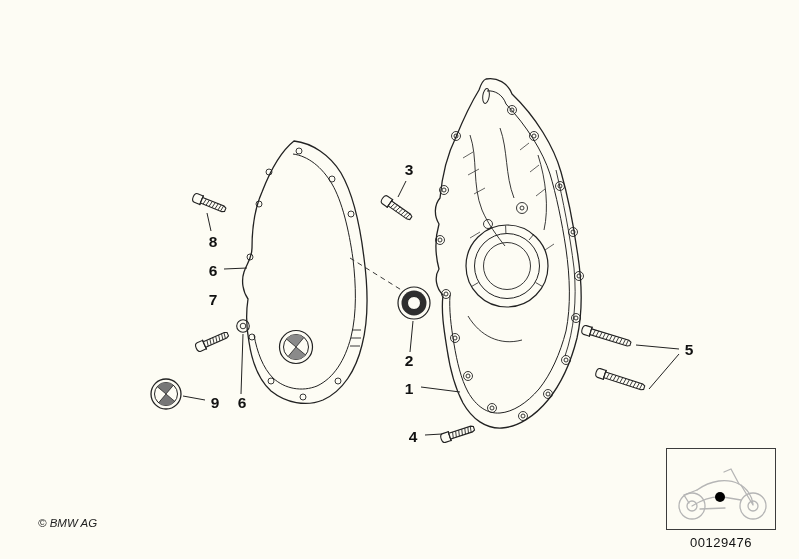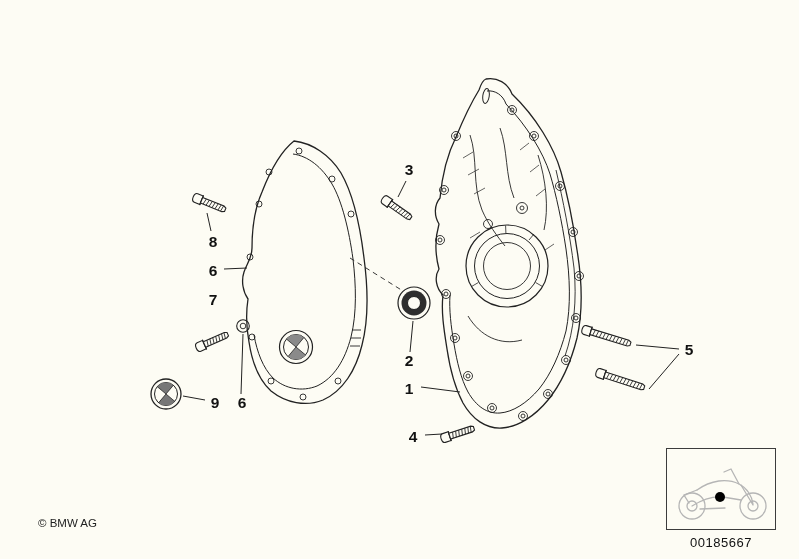--- a/index.html
+++ b/index.html
@@ -16,21 +16,21 @@
   .art{position:absolute;left:0;top:0;}
   .callout{
     position:absolute;transform:translate(-50%,-50%);
     font-size:15.5px;font-weight:bold;color:#111;line-height:1;
     cursor:pointer;user-select:none;
   }
   .co-1{left:409px;top:389px}.co-2{left:409px;top:361px}.co-3{left:409px;top:170px}
   .co-4{left:413px;top:437px}.co-5{left:689px;top:350px}.co-6{left:213px;top:271px}
   .co-7{left:213px;top:300px}.co-8{left:213px;top:242px}.co-9{left:215px;top:403px}
   .co-10{left:242px;top:403px}
-  .copyright{position:absolute;left:38px;top:517px;font-size:11.5px;color:#222;}
+  .copyright{position:absolute;left:38px;top:517px;font-size:11.5px;color:#222;font-style:italic;}
   .thumb{
     position:absolute;left:666px;top:448px;width:110px;height:82px;
     border:1px solid #3c3c3c;box-sizing:border-box;background:var(--background);
   }
   .part-number{
     position:absolute;left:666px;top:535px;width:110px;text-align:center;
     font-size:13px;letter-spacing:.5px;color:#111;
   }
 </style>
 </head>
@@ -189,15 +189,15 @@
         <path d="M30 41 C44 31 60 29 72 35 C80 39 85 47 86 55"></path>
         <path d="M72 35 L64 20 L57 23"></path>
         <path d="M30 41 L17 46 L22 54"></path>
         <path d="M33 60 L58 59"></path>
         <path d="M74 36 L86 56"></path>
       </g>
       <circle cx="53" cy="48" r="5" fill="#000" stroke="none"></circle>
     </svg>
   </div>
 
-  <div class="part-number">00185667</div>
+  <div class="part-number">00129476</div>
 
 </div>
 
 </body></html>

